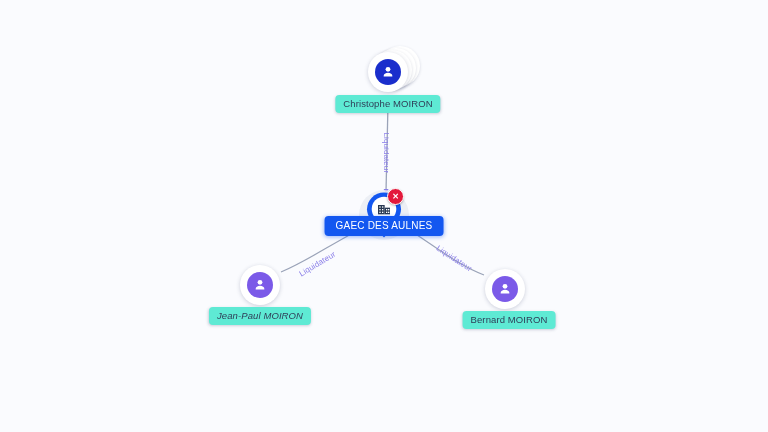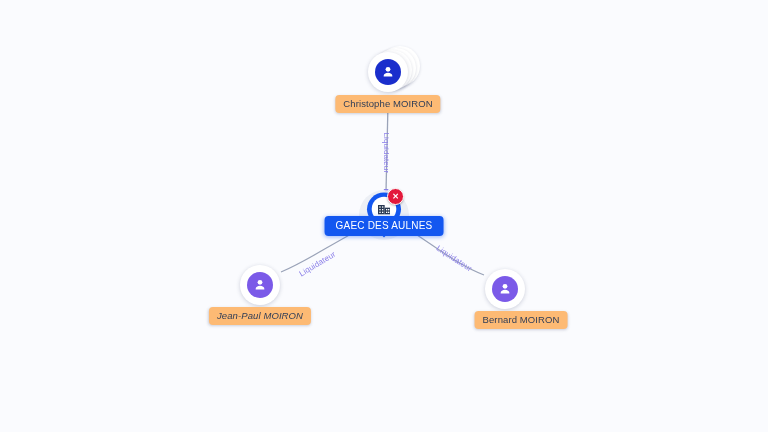--- a/index.html
+++ b/index.html
@@ -128,21 +128,21 @@
     font-size: 8px;
     line-height: 1;
     font-weight: bold;
     font-family: "Liberation Sans", sans-serif;
   }
 
   
   .name-chip {
     position: absolute;
     transform: translateX(-50%);
-    background: #fdba74;
+    background: #5eead4;
     border-radius: 4px;
     padding: 3px 8px 4px 8px;
     font-size: 9.5px;
     color: #2f3d57;
     white-space: nowrap;
     box-shadow: 0 1px 3px rgba(40, 50, 90, 0.22);
     letter-spacing: 0.1px;
   }
 
   .name-chip.company {
@@ -242,16 +242,16 @@
   <div class="node" style="left:505px; top:289px;">
     <div class="person-avatar-wrap">
       <div class="person-ring"></div>
       <div class="avatar-circle" style="background:#7b5ae8;">
         <svg width="16" height="16" viewBox="0 0 24 24" fill="#ffffff">
           <circle cx="12" cy="8" r="3.6"></circle>
           <path d="M12 13.2c-3.6 0-6.5 2.1-6.5 4.3v1.1h13v-1.1c0-2.2-2.9-4.3-6.5-4.3z"></path>
         </svg>
       </div>
     </div>
-    <div class="name-chip" style="left:16px; top:22px;">Bernard MOIRON</div>
+    <div class="name-chip" style="left:4px; top:22px;">Bernard MOIRON</div>
   </div>
 
 </div>
 
 </body></html>

